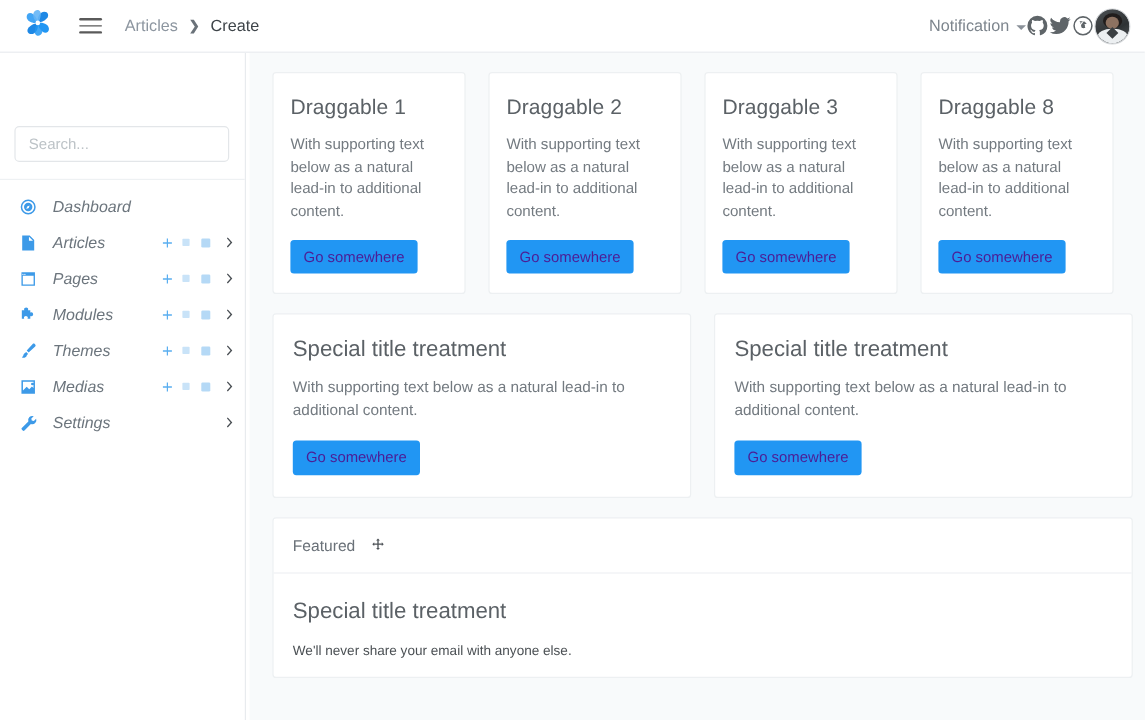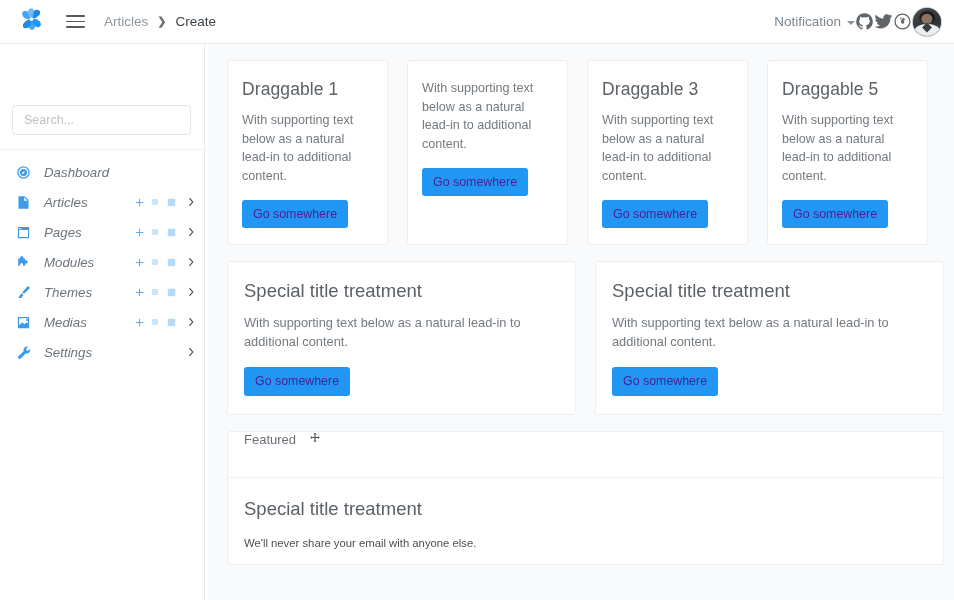--- a/index.html
+++ b/index.html
@@ -142,21 +142,21 @@
   .wcard p { font-size: 12.8px; line-height: 19px; color: #737a80; margin-bottom: 16px; }
 
   .featured-panel {
     margin: 16px 0 0 19px;
     width: 717px;
     background: #ffffff;
     border: 1px solid #edf0f2;
     border-radius: 3px;
   }
   .featured-head {
-    height: 46px; display: flex; align-items: flex-start;
+    height: 46px; display: flex; align-items: center;
     padding: 0 16px; border-bottom: 1px solid #eef1f3;
     gap: 13px;
   }
   .featured-label { font-size: 13px; color: #6a7178; }
   .move-icon svg { width: 12px; height: 12px; fill: #4d5257; display: block; cursor: pointer; }
 
   .form-body { padding: 20px 16px 0 16px; }
   .form-body h3 { font-size: 18.5px; font-weight: 400; color: #5b6166; margin-bottom: 17px; }
   .flabel { font-size: 12.9px; color: #6a7178; margin-bottom: 7px; display: block; }
   .finput {
@@ -431,32 +431,33 @@
 
   <div class="card-row">
 
     <div class="dcard">
       <h3>Draggable 1</h3>
       <p>With supporting text below as a natural lead-in to additional content.</p>
       <button class="btn">Go somewhere</button>
     </div>
 
     <div class="dcard">
+      <h3>Draggable 2</h3>
       <p>With supporting text below as a natural lead-in to additional content.</p>
       <button class="btn">Go somewhere</button>
     </div>
 
     <div class="dcard">
       <h3>Draggable 3</h3>
       <p>With supporting text below as a natural lead-in to additional content.</p>
       <button class="btn">Go somewhere</button>
     </div>
 
     <div class="dcard">
-      <h3>Draggable 5</h3>
+      <h3>Draggable 8</h3>
       <p>With supporting text below as a natural lead-in to additional content.</p>
       <button class="btn">Go somewhere</button>
     </div>
   </div>
 
   <div class="wide-row">
     <div class="wcard">
       <h3>Special title treatment</h3>
       <p>With supporting text below as a natural lead-in to additional content.</p>
       <button class="btn">Go somewhere</button>

